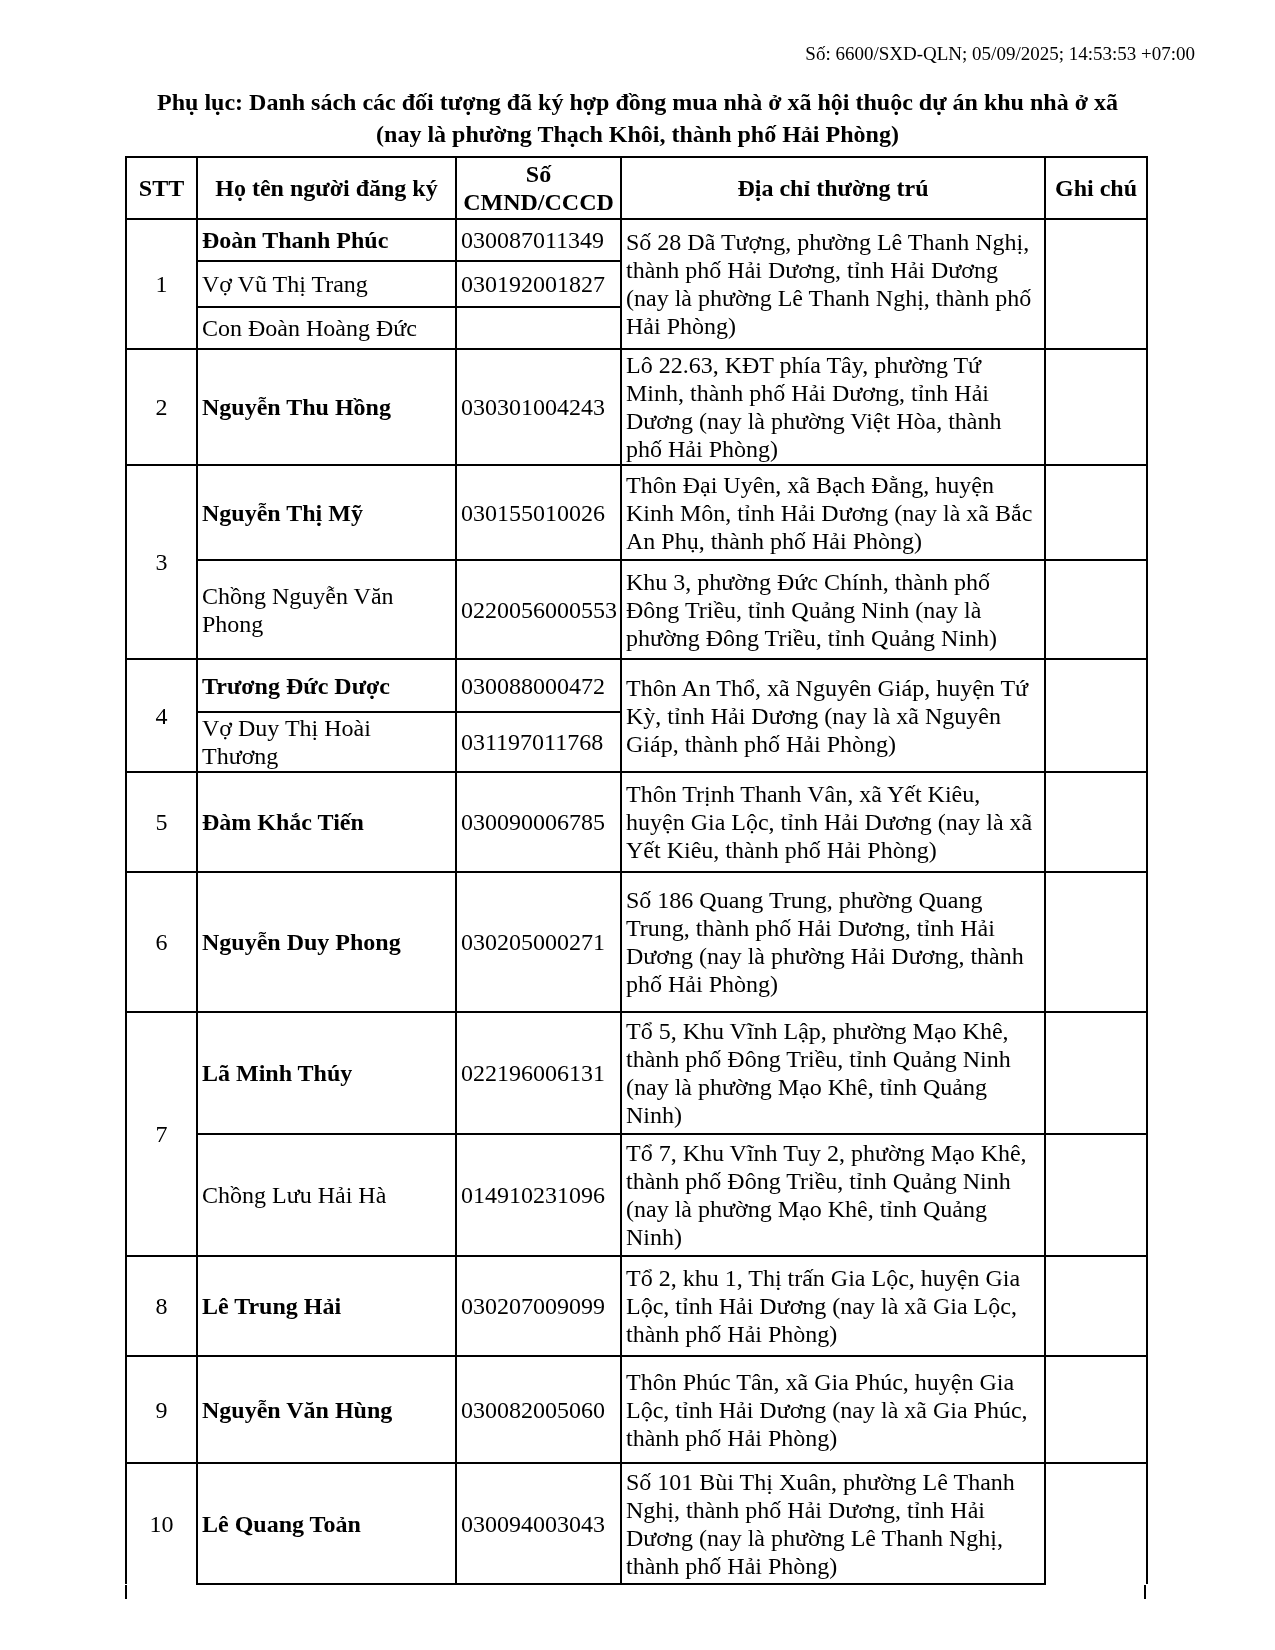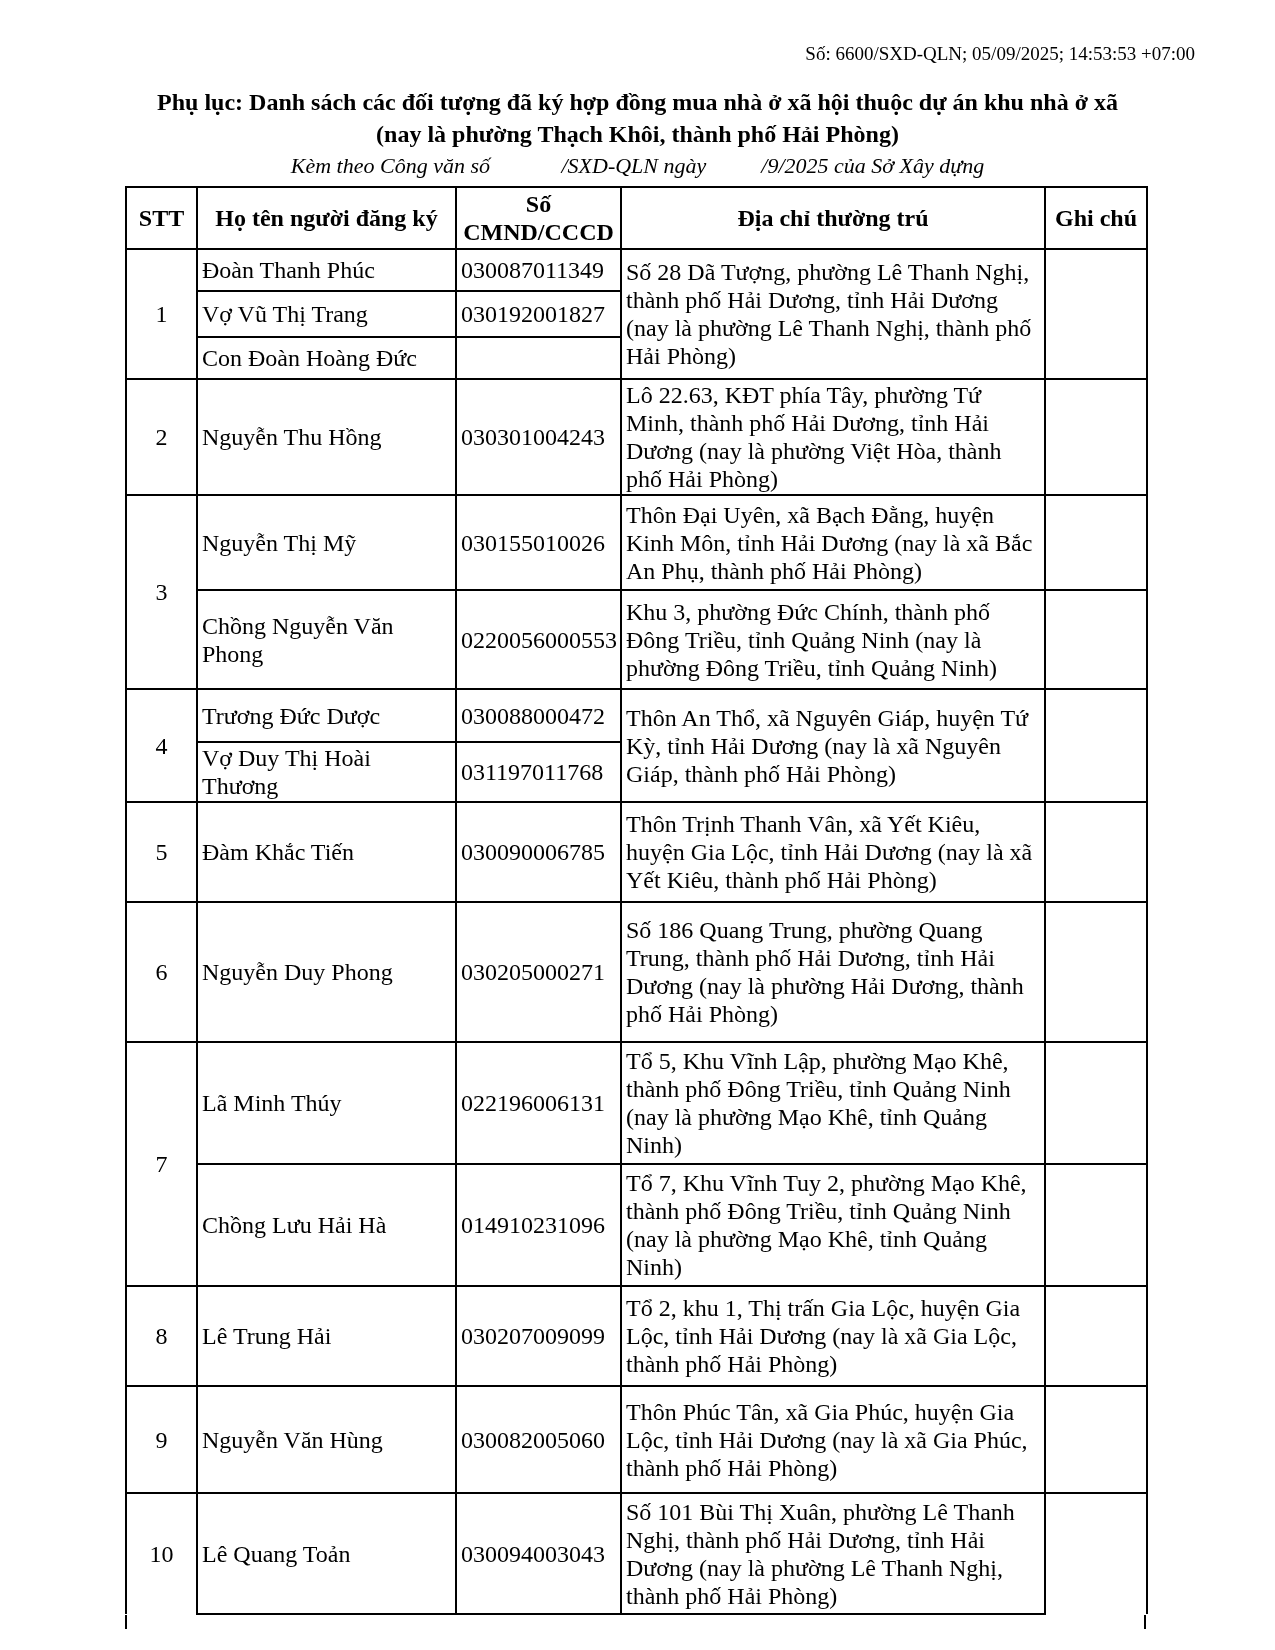--- a/index.html
+++ b/index.html
@@ -59,21 +59,21 @@
   table.doc th{
     font-weight:bold;
     text-align:center;
     padding:2px 2px;
   }
   td.stt{ text-align:center; padding:1px 2px; }
   td.name{ text-align:left; padding-left:9px; padding-right:4px; }
   td.cccd{ text-align:left; padding-left:5px; padding-right:2px; }
   td.addr{ text-align:left; padding-left:6px; padding-right:3px; }
   td.note{ }
-  .b{ font-weight:normal; }
+  .b{ font-weight:bold; }
   
   tr.cut td.no-bb{ border-bottom:none; }
   td.stt-bottom{ vertical-align:bottom; padding-bottom:4px; }
   .tick{
     position:absolute;
     width:2px;height:14px;
     background:#000;
     bottom:-14px;
   }
   .tick-left{ left:0; }
@@ -84,21 +84,20 @@
 
 <div class="page">
 
   <div class="doc-id">Số: 6600/SXD-QLN; 05/09/2025; 14:53:53 +07:00</div>
 
   <div class="title">
     <div>Phụ lục: Danh sách các đối tượng đã ký hợp đồng mua nhà ở xã hội thuộc dự án khu nhà ở xã</div>
     <div>(nay là phường Thạch Khôi, thành phố Hải Phòng)</div>
   </div>
 
-  <div class="subtitle">Kèm theo Công văn số             /SXD-QLN ngày          /9/2025 của Sở Xây dựng</div>
 
   <div class="tablewrap">
     <table class="doc">
       <colgroup>
         <col style="width:71px">
         <col style="width:259px">
         <col style="width:165px">
         <col style="width:424px">
         <col style="width:102px">
       </colgroup>

